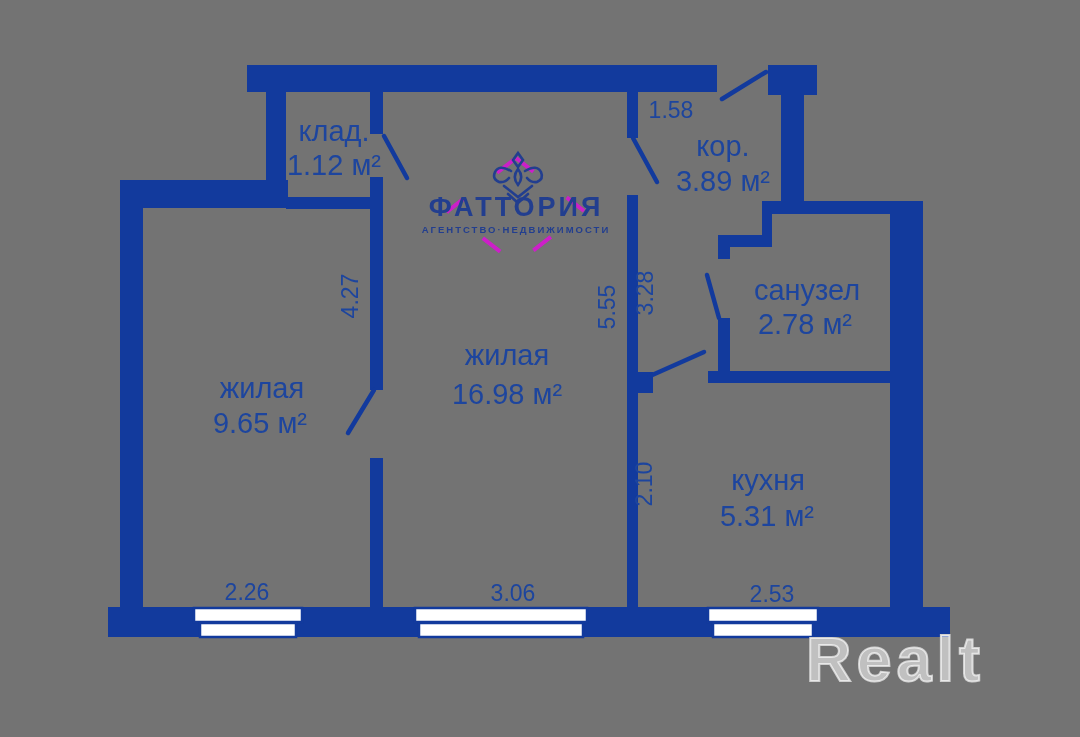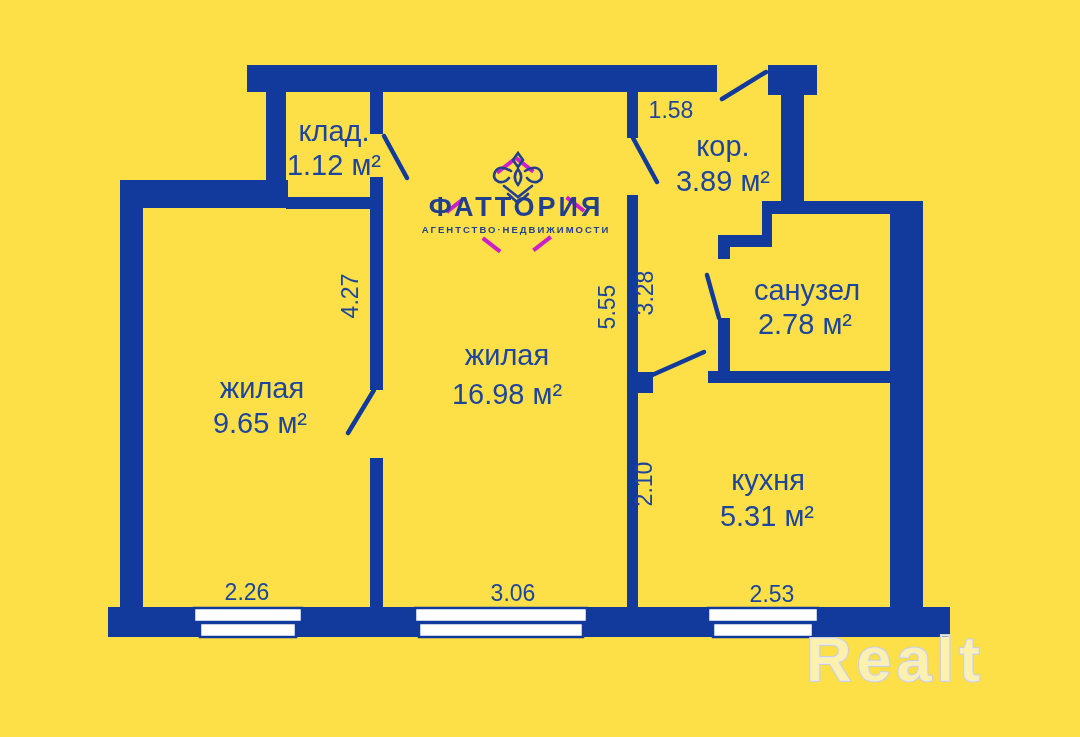--- a/index.html
+++ b/index.html
@@ -1,19 +1,19 @@
 <!DOCTYPE html>
 <html><head>
 <meta charset="utf-8">
 <style>
   html,body{margin:0;padding:0;background:#ffffff;}
   .stage{
     position:relative;
     width:1080px;height:737px;
-    background:#fde047;
+    background:#737373;
     overflow:hidden;
     font-family:"Liberation Sans", sans-serif;
     text-align:center;
   }
   svg{display:block;}
   .room-label{font-family:"Liberation Sans", sans-serif;font-size:29px;}
   .dim-label{font-family:"Liberation Sans", sans-serif;font-size:23px;}
   .brand{font-family:"Liberation Sans", sans-serif;font-weight:bold;}
 </style>
 </head>

